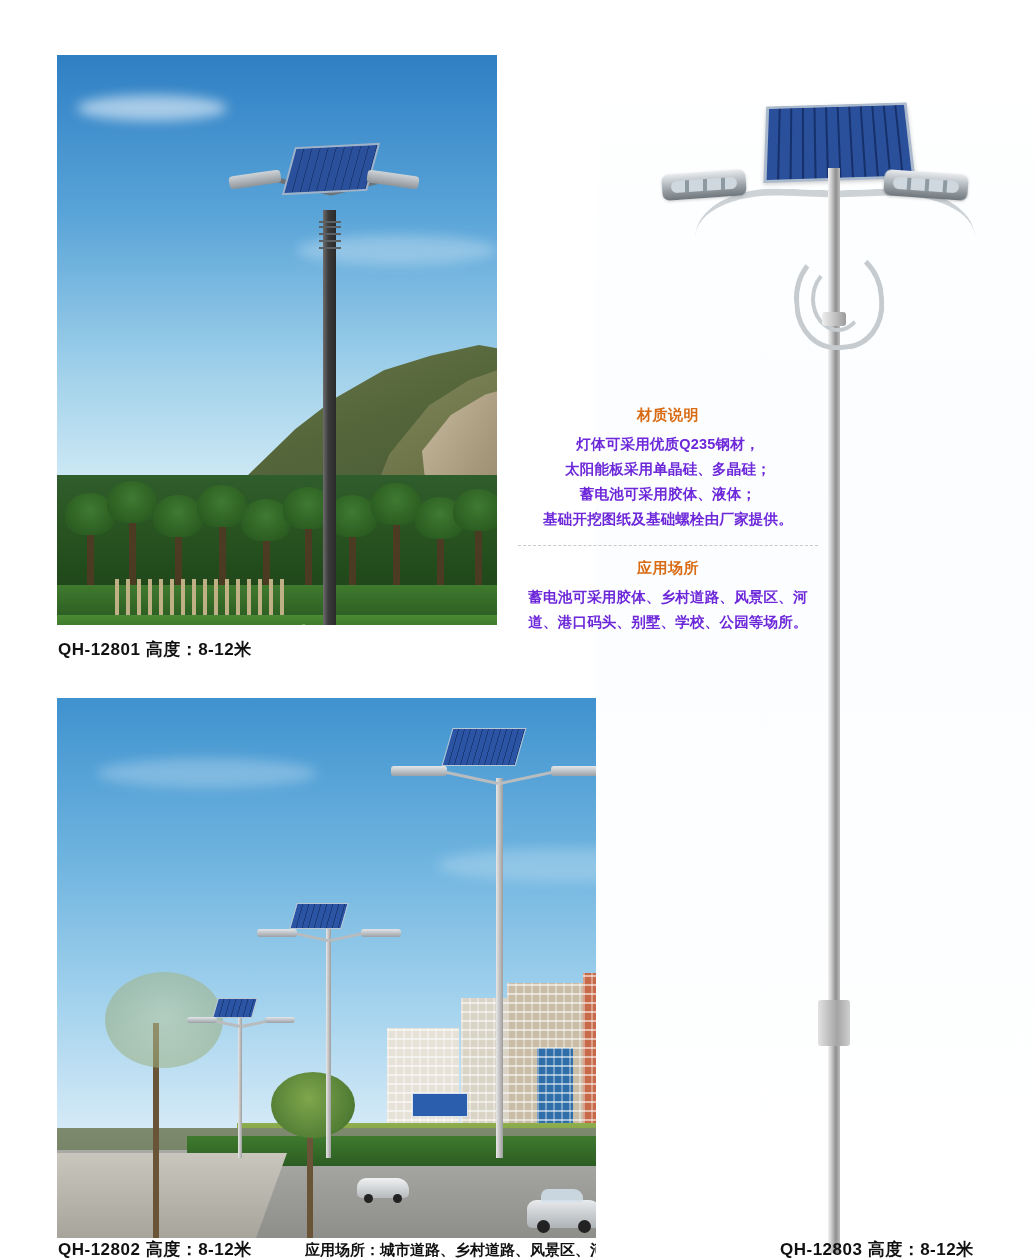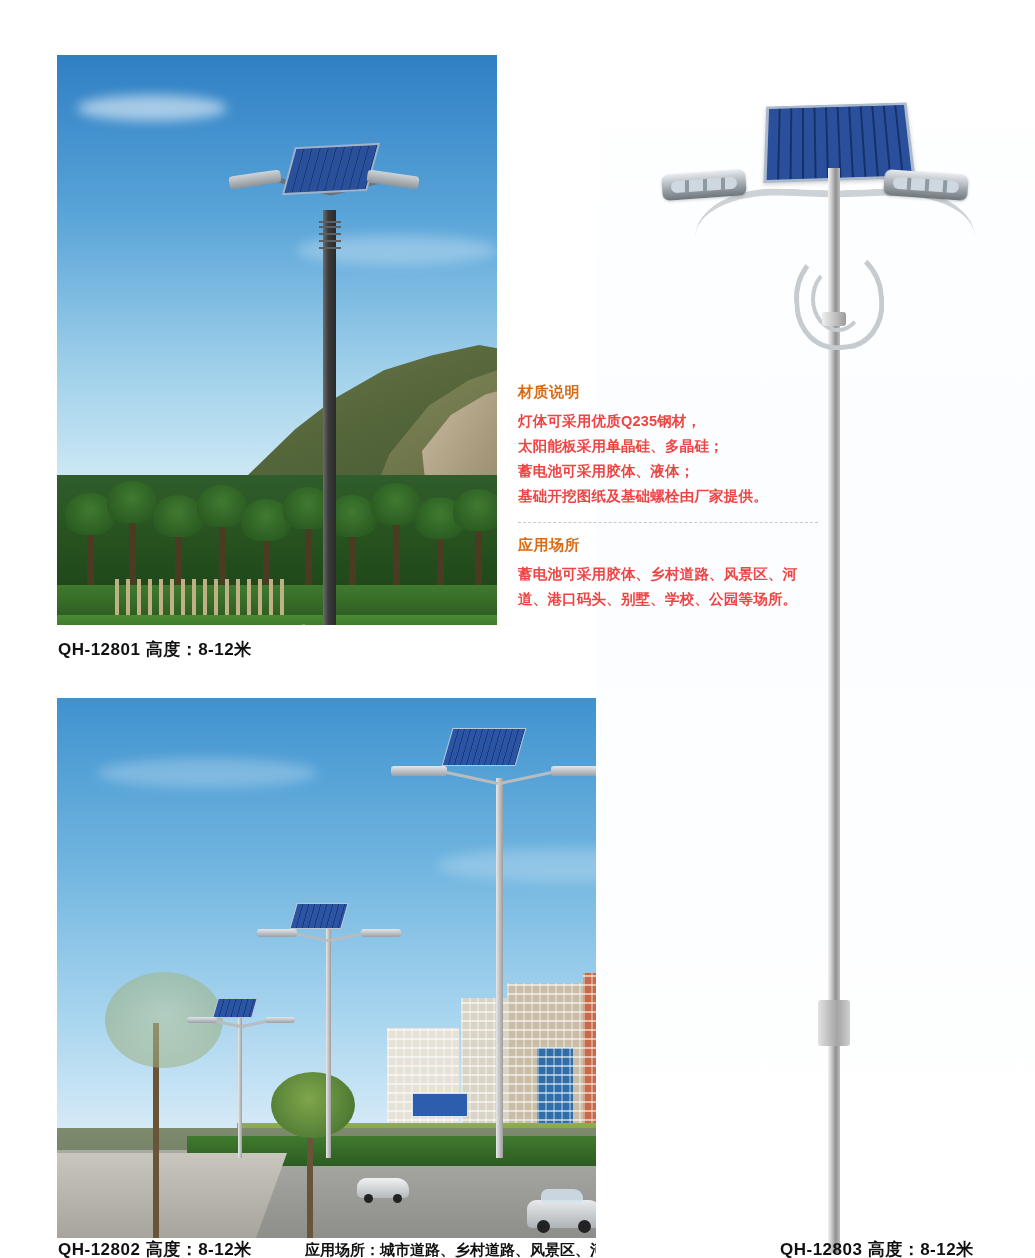--- a/index.html
+++ b/index.html
@@ -276,28 +276,28 @@
     border-radius: 3px;
   }
   #photo3 .p3flange {
     position: absolute; left: 222px; top: 1000px; width: 32px; height: 46px;
     background: linear-gradient(to right,#e2e2e2,#a5a5a5 60%,#cfcfcf);
     border-radius: 3px;
   }
 
   
   #textpanel {
-    position: absolute; left: 518px; top: 383px; width: 300px;
+    position: absolute; left: 518px; top: 406px; width: 300px; text-align: center;
   }
   .sec-title {
     font-weight: bold; font-size: 15px; color: #d86b14;
     margin-bottom: 7px; letter-spacing: 0.5px;
   }
   .sec-body {
-    font-size: 14.5px; color: #ef4444; line-height: 1.72; font-weight: bold;
+    font-size: 14.5px; color: #6d28d9; line-height: 1.72; font-weight: bold;
     letter-spacing: 0.2px;
   }
   .divider {
     margin: 13px 0 11px 0; height: 0;
     border-top: 1px dashed #c9c9c9;
   }
   #appl { margin-top: 13px; }
 
   
   #cap1 { left: 58px; top: 638px; }

